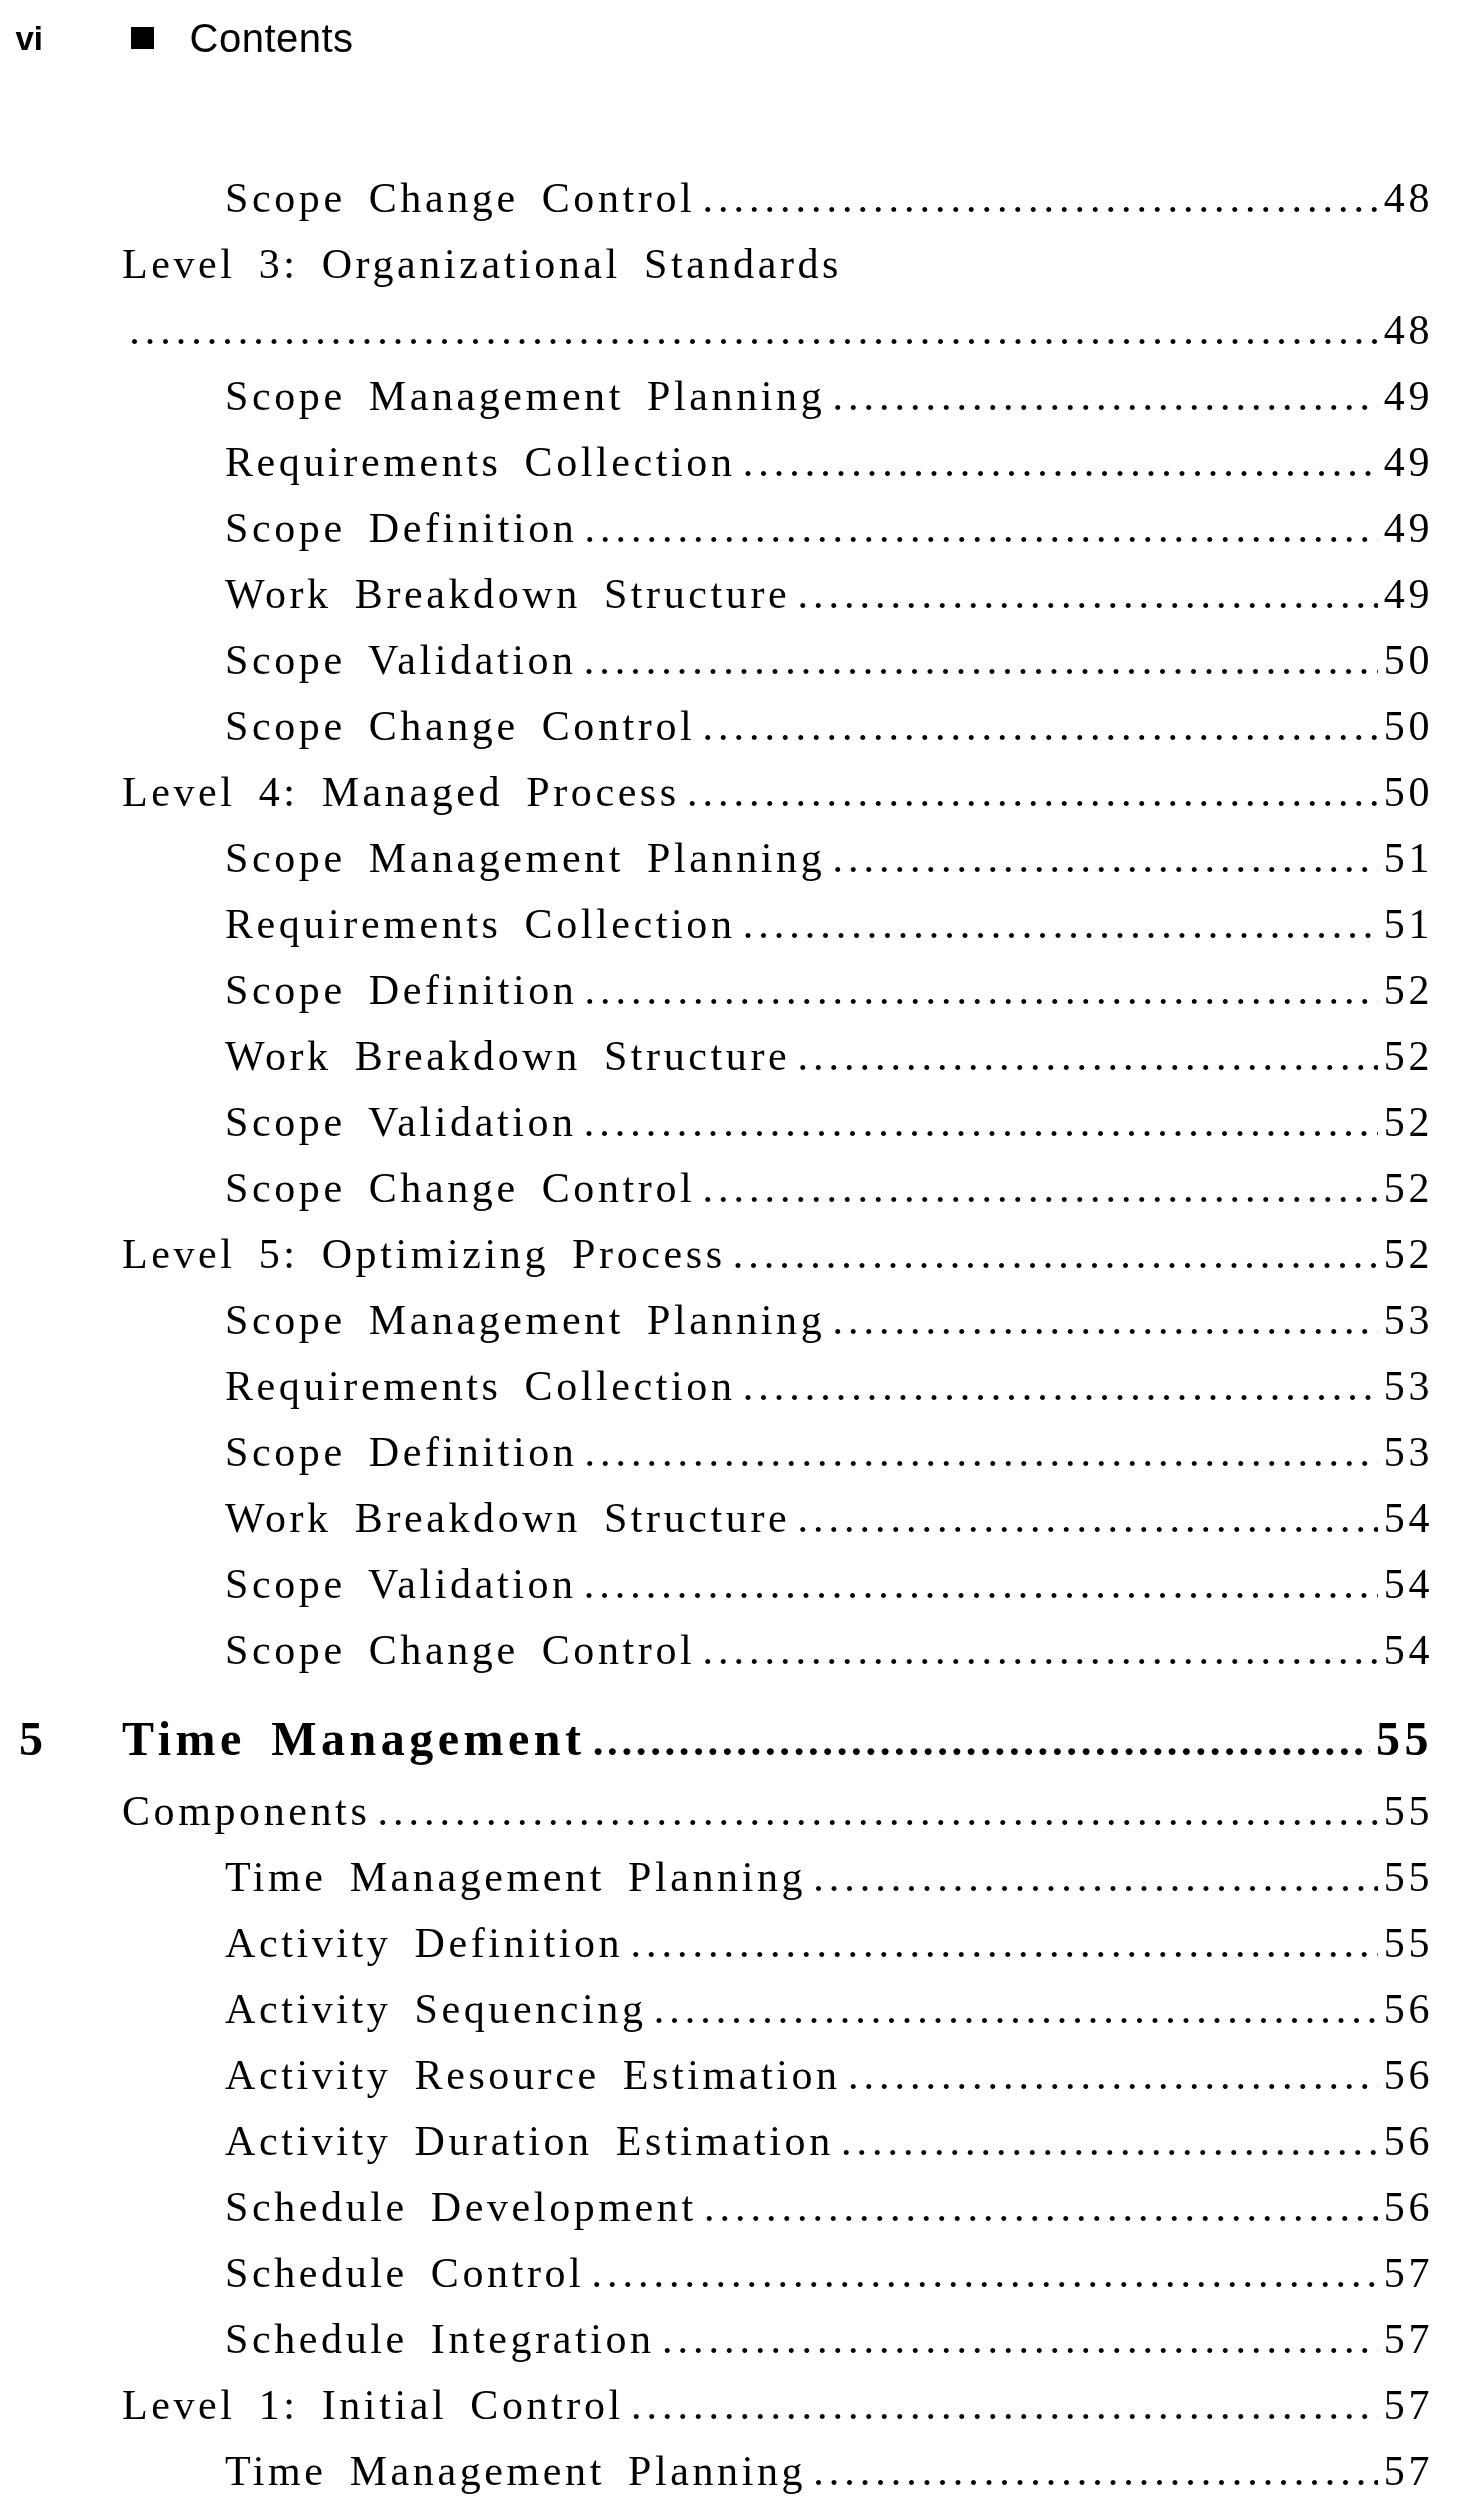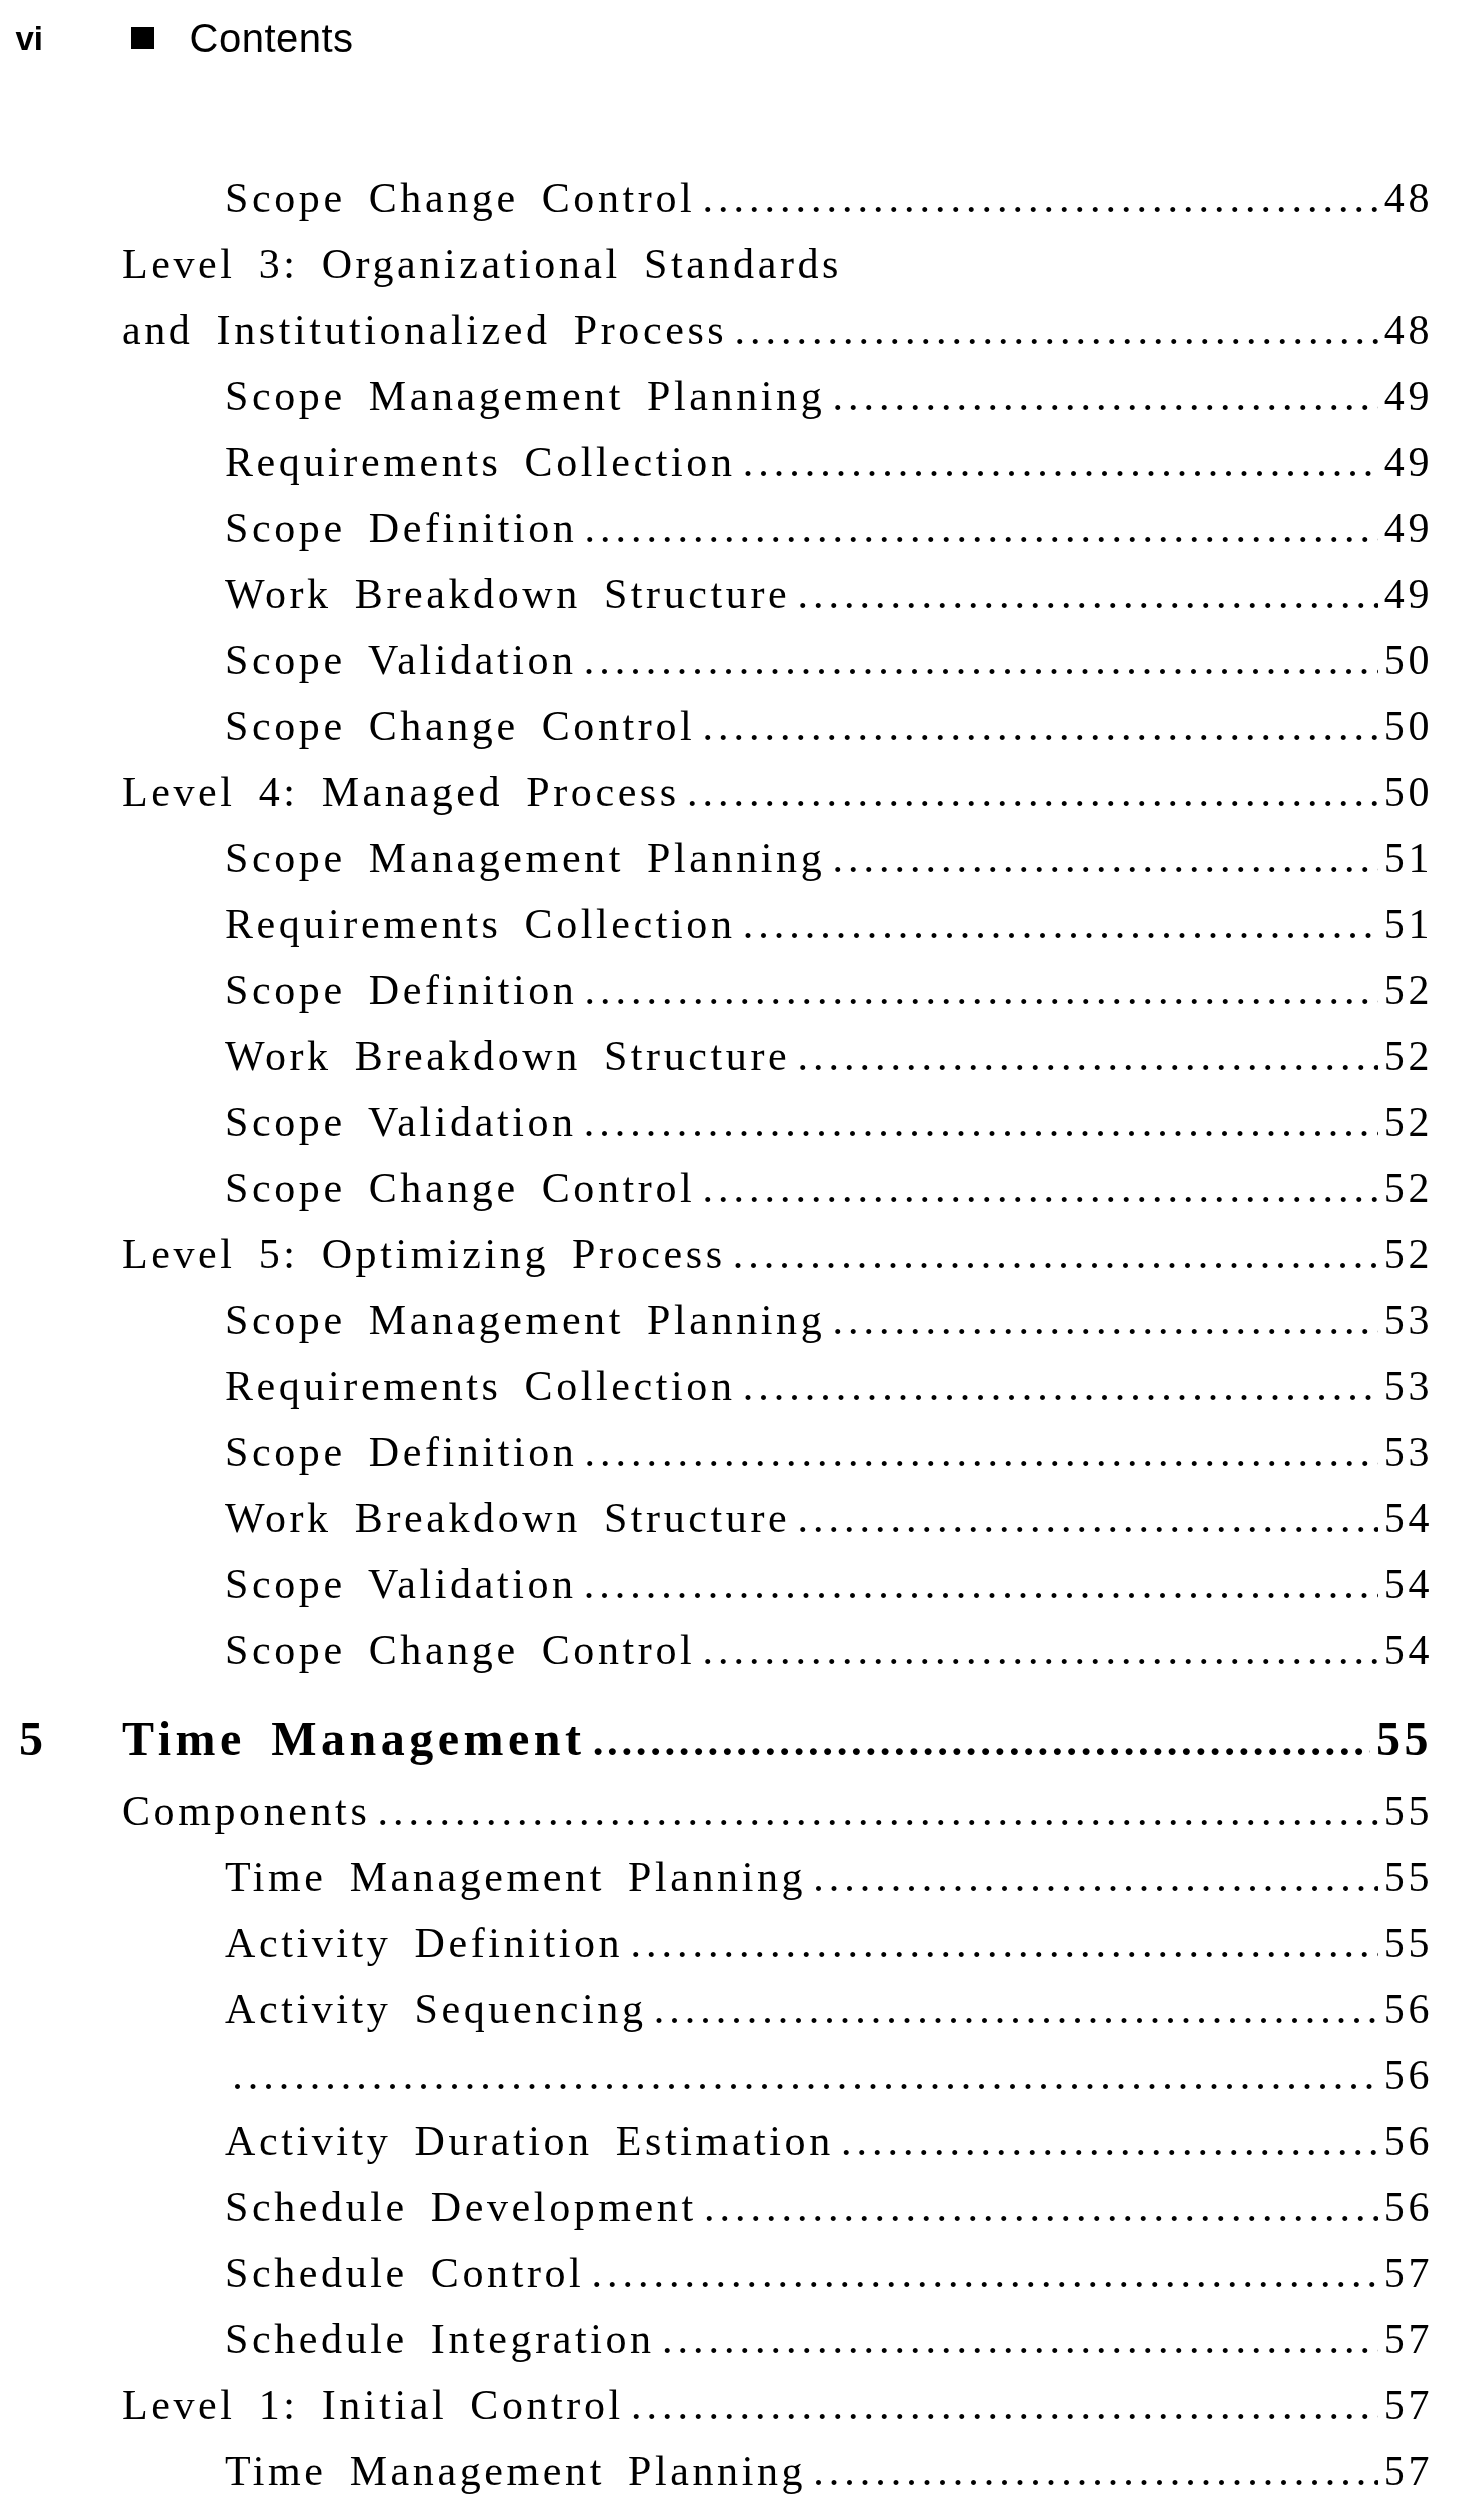--- a/index.html
+++ b/index.html
@@ -105,21 +105,20 @@
   <main class="toc" id="toc">
       <div class="row ind-2">
         <span class="entry-label">Scope Change Control</span>
         <span class="leader" aria-hidden="true">............................................................................................................................................</span>
         <span class="page-num">48</span>
       </div>
       <div class="row ind-1">
         <span class="entry-label">Level 3: Organizational Standards</span>
       </div>
       <div class="row ind-1">
-        <span class="entry-label">and Institutionalized Process</span>
         <span class="leader" aria-hidden="true">............................................................................................................................................</span>
         <span class="page-num">48</span>
       </div>
       <div class="row ind-2">
         <span class="entry-label">Scope Management Planning</span>
         <span class="leader" aria-hidden="true">............................................................................................................................................</span>
         <span class="page-num">49</span>
       </div>
       <div class="row ind-2">
         <span class="entry-label">Requirements Collection</span>
@@ -236,20 +235,21 @@
         <span class="entry-label">Activity Definition</span>
         <span class="leader" aria-hidden="true">............................................................................................................................................</span>
         <span class="page-num">55</span>
       </div>
       <div class="row ind-2">
         <span class="entry-label">Activity Sequencing</span>
         <span class="leader" aria-hidden="true">............................................................................................................................................</span>
         <span class="page-num">56</span>
       </div>
       <div class="row ind-2">
+        <span class="entry-label">Activity Resource Estimation</span>
         <span class="leader" aria-hidden="true">............................................................................................................................................</span>
         <span class="page-num">56</span>
       </div>
       <div class="row ind-2">
         <span class="entry-label">Activity Duration Estimation</span>
         <span class="leader" aria-hidden="true">............................................................................................................................................</span>
         <span class="page-num">56</span>
       </div>
       <div class="row ind-2">
         <span class="entry-label">Schedule Development</span>

